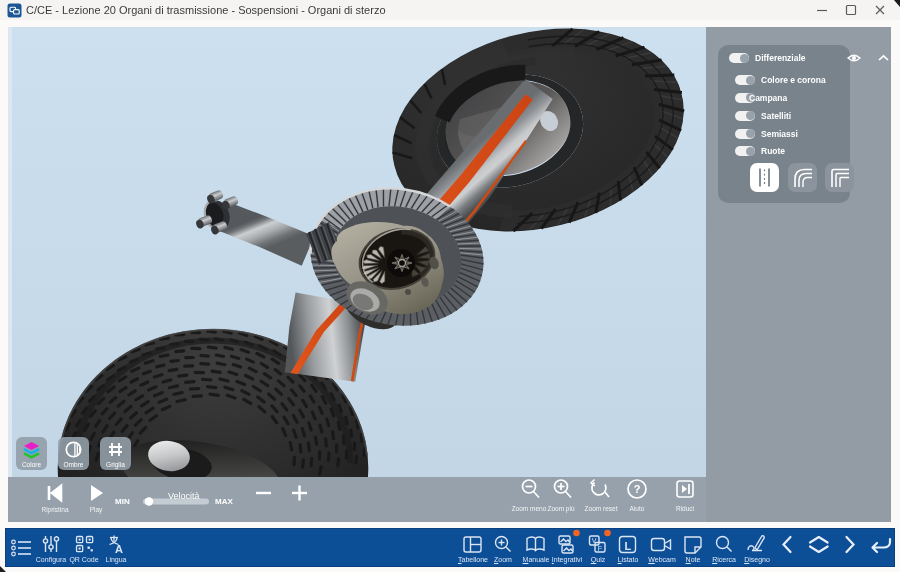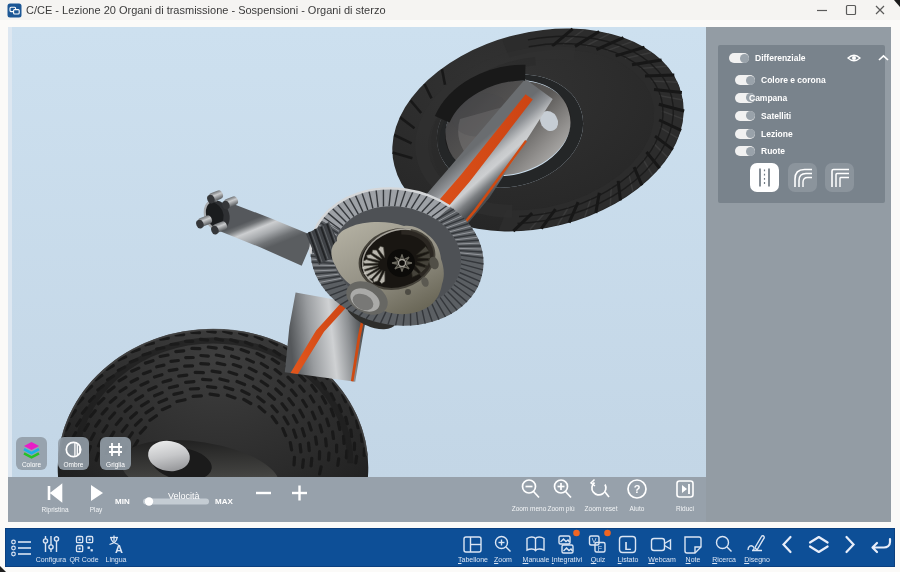--- a/index.html
+++ b/index.html
@@ -2,21 +2,21 @@
 <html><head><meta charset="utf-8">
 <style>
 * { margin:0; padding:0; box-sizing:border-box; }
 html,body { width:900px; height:572px; background:#fbfaf8; overflow:hidden;
   font-family:"Liberation Sans", sans-serif; position:relative; }
 .abs { position:absolute; }
 #titlebar { left:0; top:0; width:900px; height:20px; background:#f5f4f2; }
 #titletext { left:26px; top:4px; font-size:11px; color:#3b3b3b; }
 #viewport { left:8px; top:27px; width:698px; height:450px; background:#c9dcec; overflow:hidden; }
 #sidebar { left:706px; top:27px; width:185px; height:495px; background:#939ca4; }
-#panel { left:12px; top:18px; width:167px; height:158px; background:#79838c; border-radius:2px; }
+#panel { left:12px; top:18px; width:132px; height:158px; background:#79838c; border-radius:10px; }
 #ctrlbar { left:8px; top:477px; width:698px; height:45px; background:#97a1ab; }
 #toolbar { left:5px; top:528px; width:890px; height:39px; background:#0d4f97; border:1px solid #0b4080; }
 .tgl { position:absolute; width:20px; height:10px; border-radius:5px; background:#f1f1f1; }
 .tgl:after { content:""; position:absolute; right:0.5px; top:0.5px; width:9px; height:9px;
   border-radius:50%; background:#99a2aa; }
 .tlbl { position:absolute; color:#ffffff; font-size:8.5px; font-weight:bold; white-space:nowrap; }
 .roadbtn { position:absolute; width:29px; height:29px; border-radius:7px; background:#8b949c; }
 .roadbtn.sel { background:#ffffff; }
 .vbtn { position:absolute; width:31px; height:33px; border-radius:6px;
   background:rgba(146,157,167,0.9); color:#fff; font-size:6.5px; text-align:center; }
@@ -225,21 +225,21 @@
  <circle cx="8" cy="7" r="2" fill="#fff"></circle>
  <path d="M33,9 L37.5,4.8 L42,9" fill="none" stroke="#fff" stroke-width="1.7"></path>
 </svg>
 <div class="tgl" style="left:17px;top:30.3px"></div>
 <div class="tlbl" style="left:43px;top:30.3px">Colore e corona</div>
 <div class="tgl" style="left:17px;top:47.8px"></div>
 <div class="tlbl" style="left:31px;top:47.8px">Campana</div>
 <div class="tgl" style="left:17px;top:65.8px"></div>
 <div class="tlbl" style="left:43px;top:65.8px">Satelliti</div>
 <div class="tgl" style="left:17px;top:83.8px"></div>
-<div class="tlbl" style="left:43px;top:83.8px">Lezione</div>
+<div class="tlbl" style="left:43px;top:83.8px">Semiassi</div>
 <div class="tgl" style="left:17px;top:101.3px"></div>
 <div class="tlbl" style="left:43px;top:101.3px">Ruote</div>
 <div class="roadbtn sel" style="left:32px;top:118px">
         <svg width="29" height="29" style="position:absolute;left:0;top:0">
           <line x1="10" y1="5.5" x2="10" y2="23.5" stroke="#717b84" stroke-width="1.7"></line>
           <line x1="19" y1="5.5" x2="19" y2="23.5" stroke="#717b84" stroke-width="1.7"></line>
           <line x1="14.5" y1="6.5" x2="14.5" y2="23" stroke="#717b84" stroke-width="1.2" stroke-dasharray="1.8,2.4"></line>
         </svg>
       </div>
 <div class="roadbtn" style="left:69.5px;top:118px">

